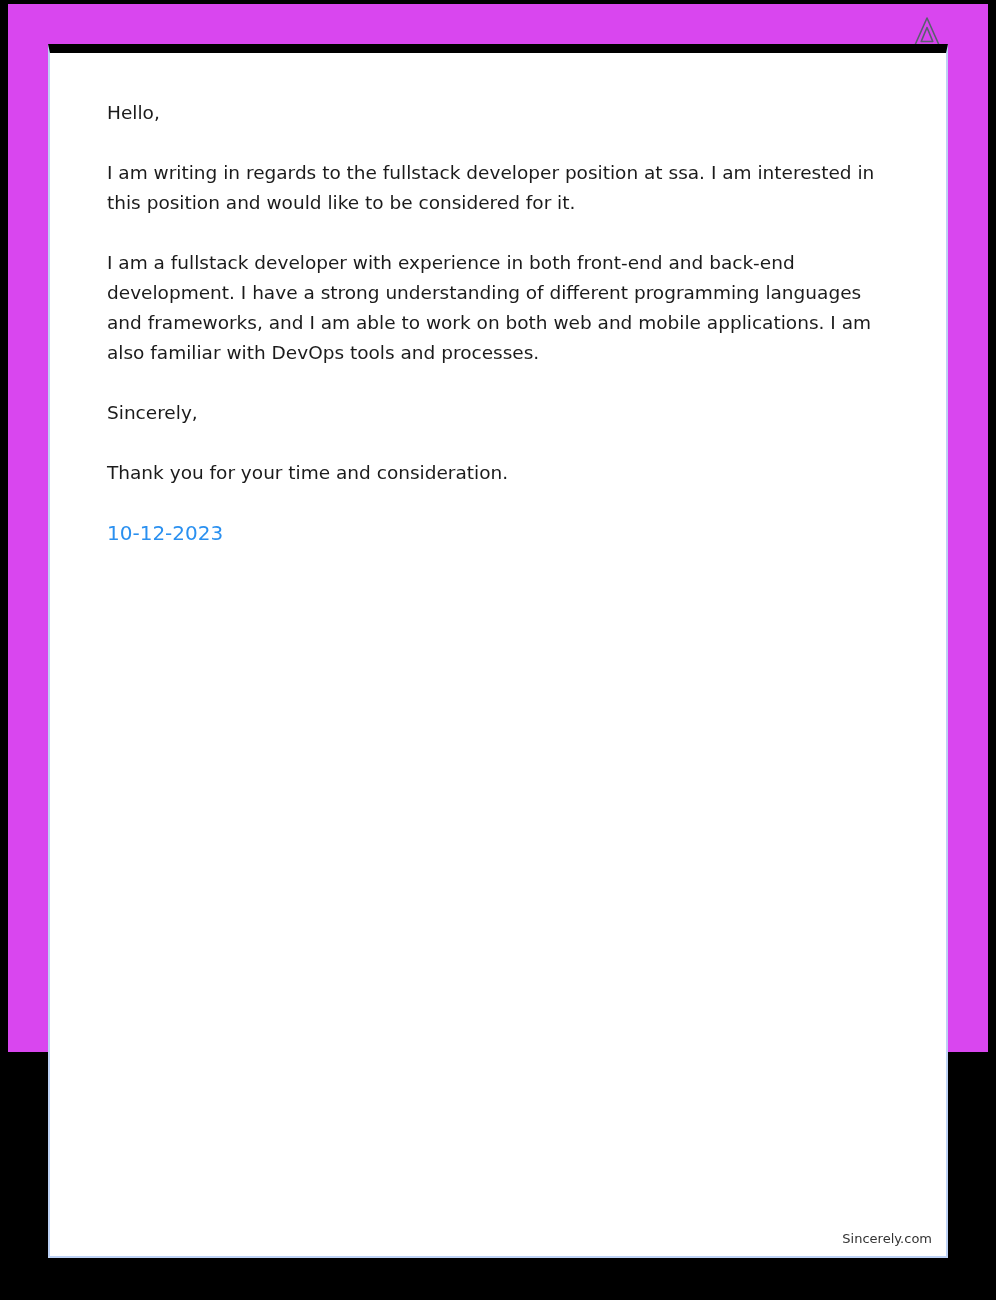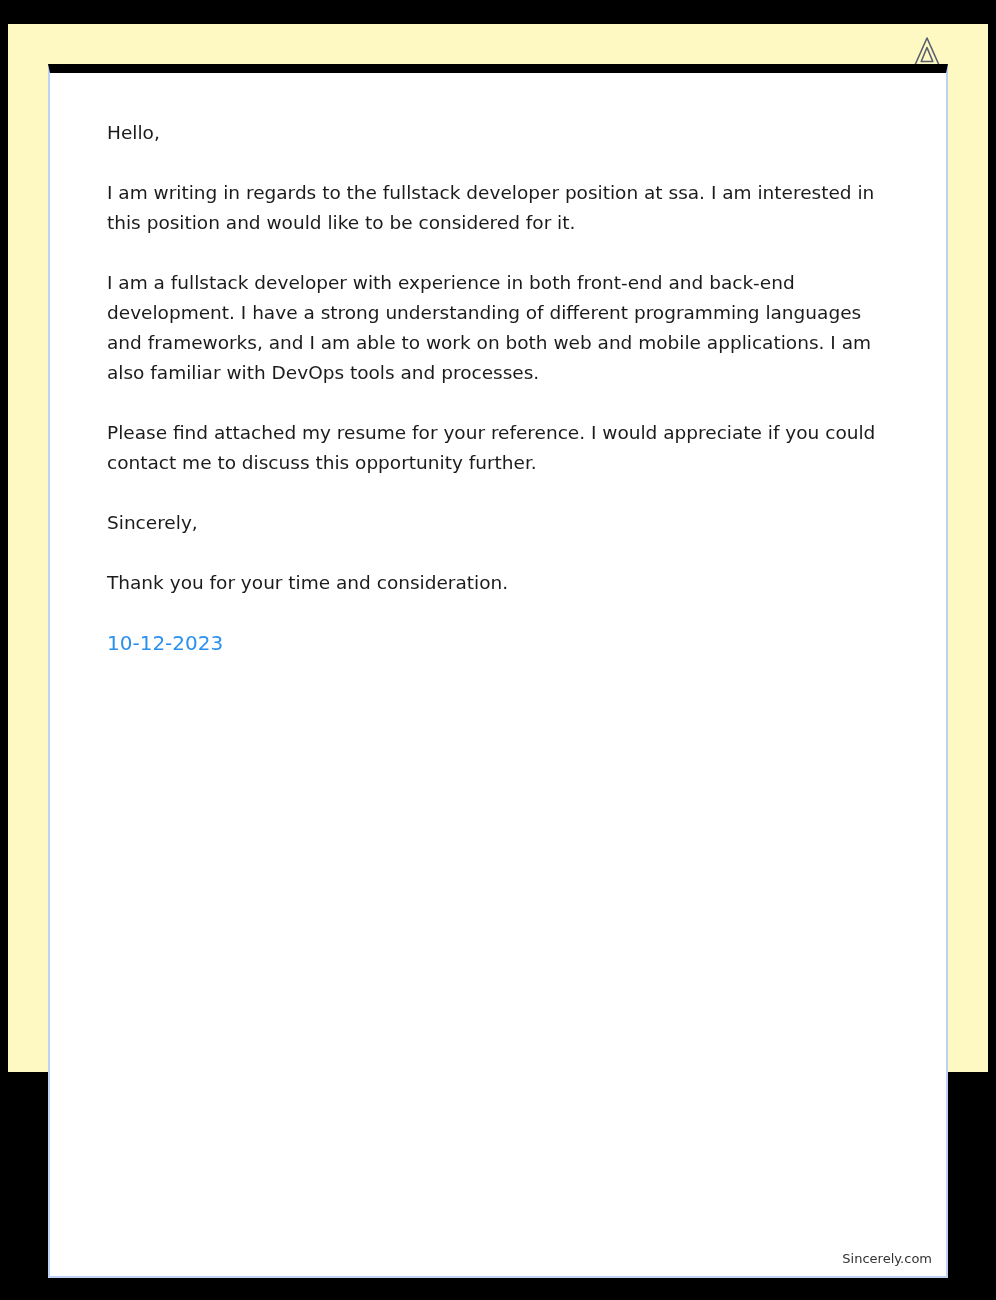--- a/index.html
+++ b/index.html
@@ -11,24 +11,24 @@
     height: 1300px;
     background: #000000;
     font-family: "DejaVu Sans", sans-serif;
     overflow: hidden;
   }
 
   
   .frame {
     position: absolute;
     left: 8px;
-    top: 24px;
+    top: 4px;
     width: 980px;
     height: 1048px;
-    background: #fef9c3;
+    background: #d946ef;
     box-sizing: border-box;
   }
 
   
   .brandmark {
     position: absolute;
     right: 38px;
     top: 10px;
     width: 46px;
     height: 44px;
@@ -107,21 +107,20 @@
 
       <div class="letter-body">
 
         <p>Hello,</p>
 
         <p>I am writing in regards to the fullstack developer position at ssa. I am interested in this position and would like to be considered for it.</p>
 
         <p>I am a fullstack developer with experience in both front-end and back-end development. I have a strong understanding of different programming languages and frameworks, and I am able to work on both web and mobile applications. I am also familiar with DevOps tools and processes.</p>
 
 
-        <p>Please find attached my resume for your reference. I would appreciate if you could contact me to discuss this opportunity further.</p>
 
         <p>Sincerely,</p>
 
         <p>Thank you for your time and consideration.</p>
 
 
         <p class="date-line">10-12-2023</p>
 
       </div>
 

